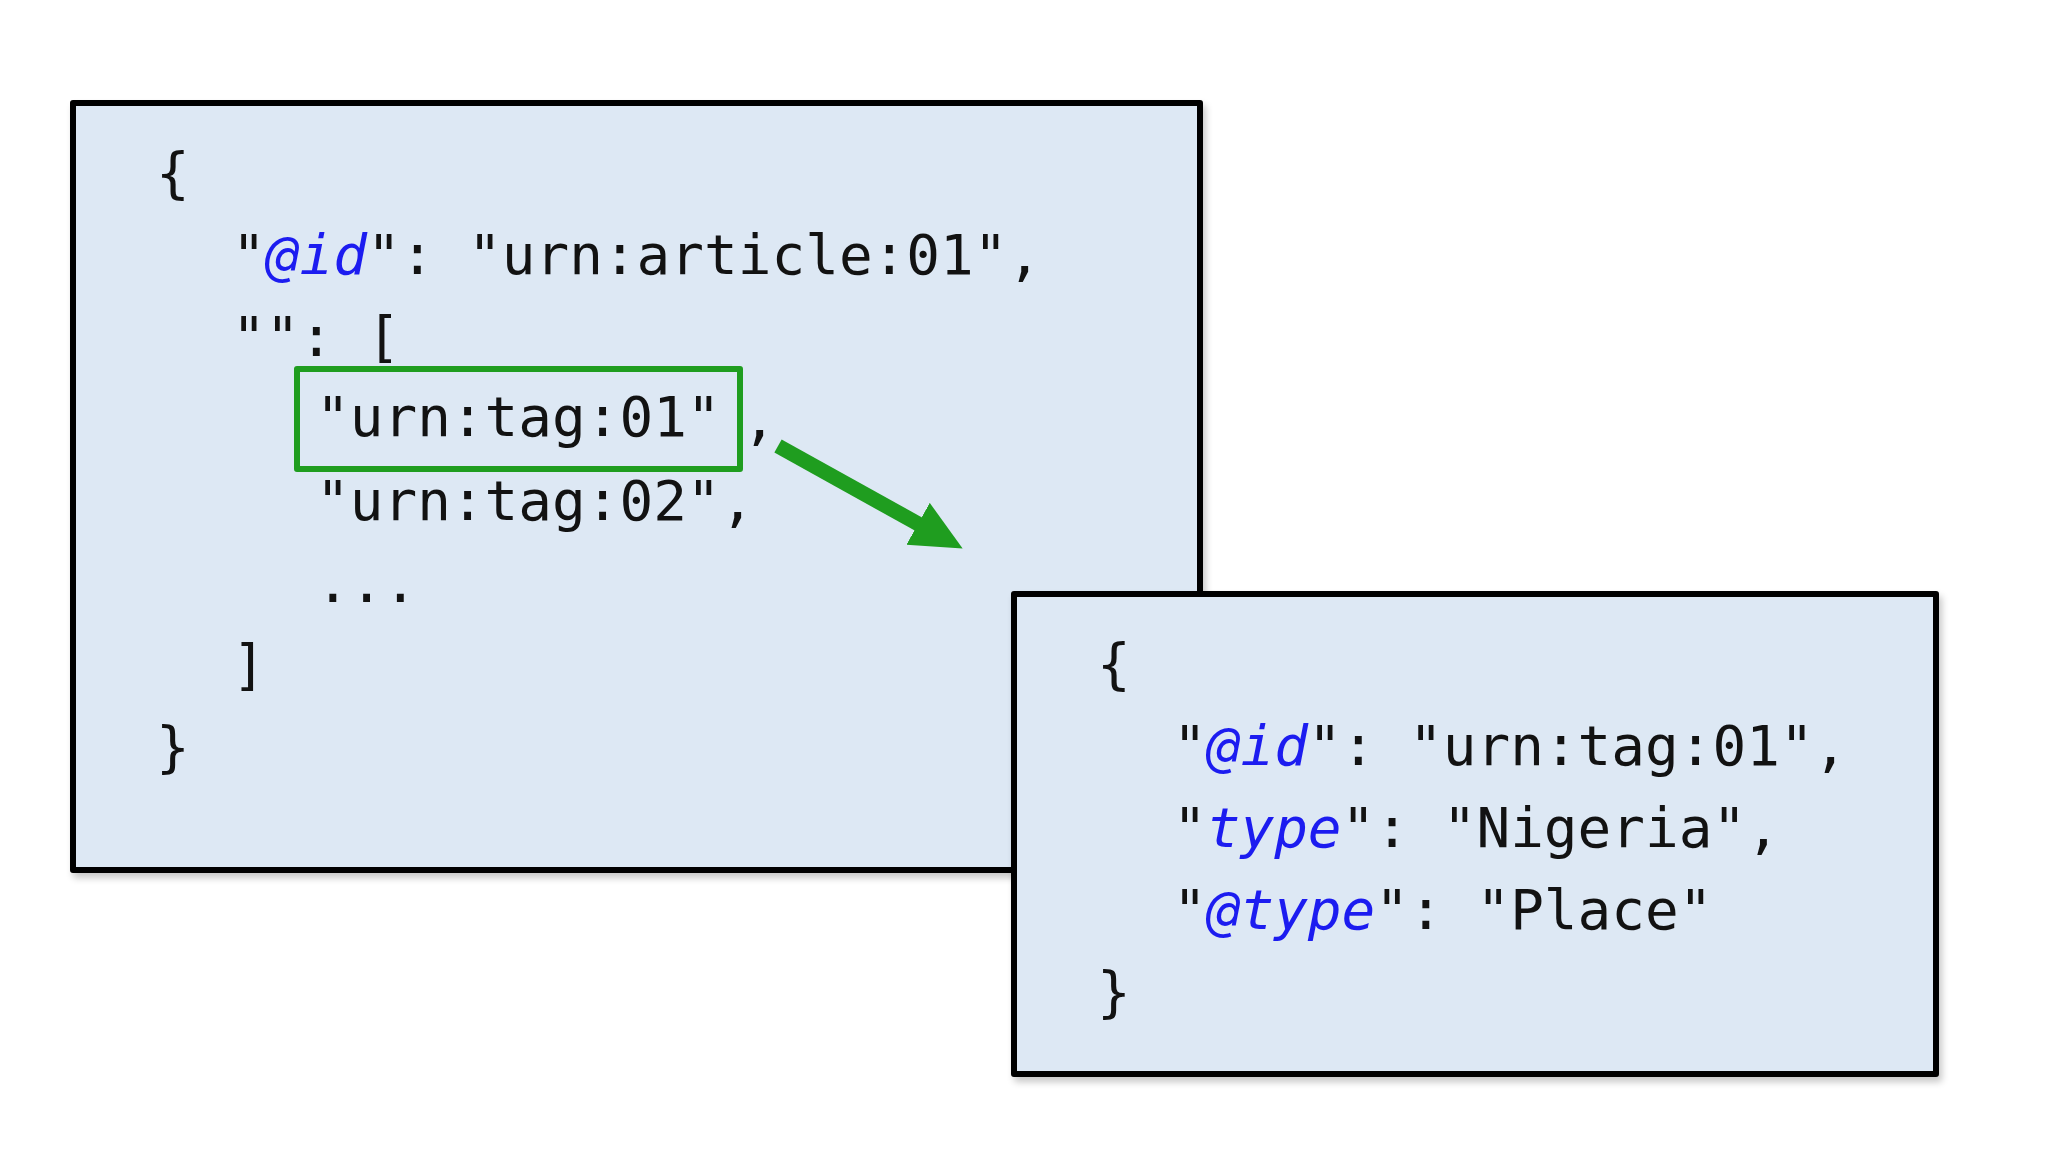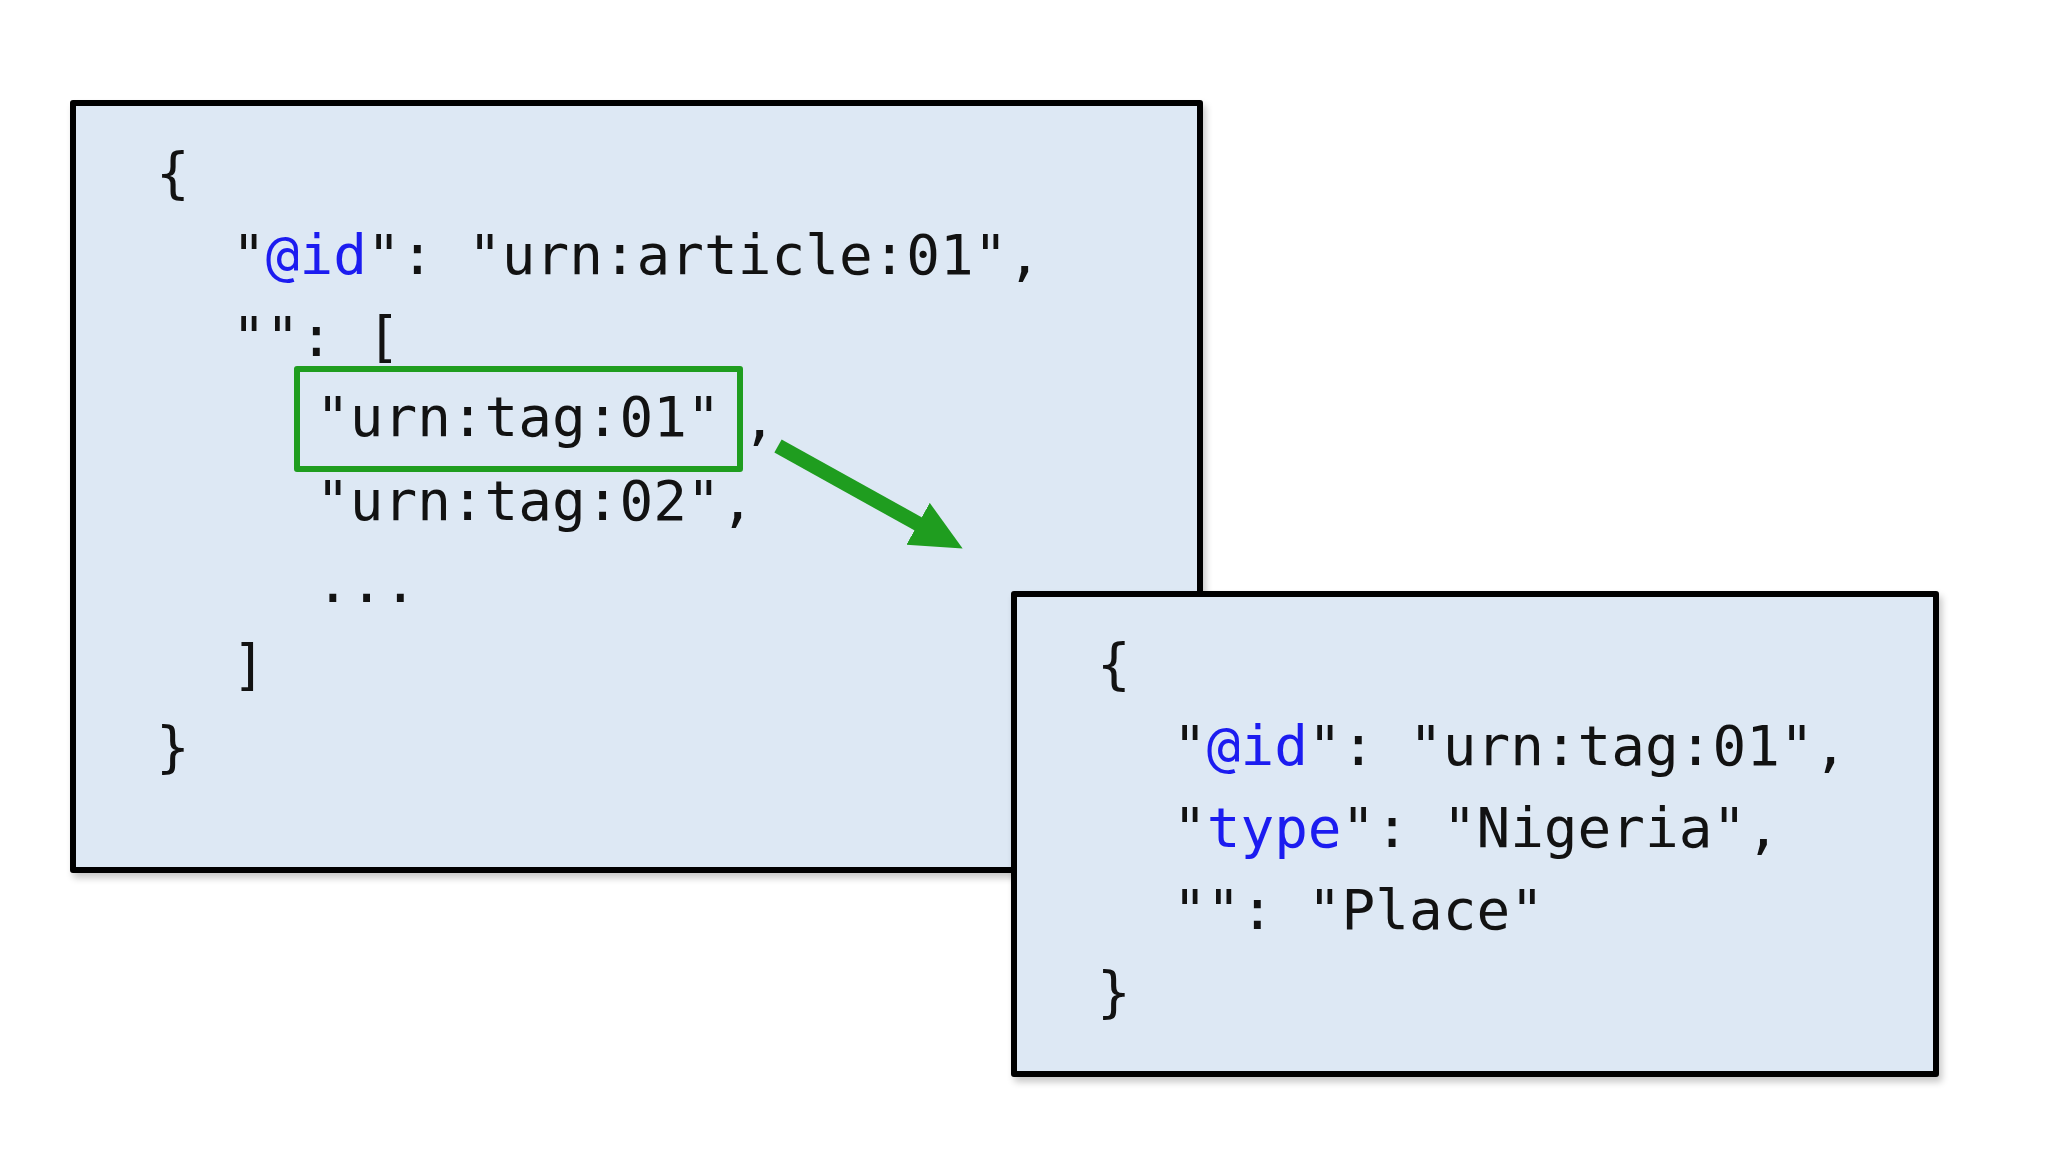--- a/index.html
+++ b/index.html
@@ -45,21 +45,21 @@
   }
   .line {
     height: 82px;
     display: flex;
     align-items: center;
     white-space: pre;
   }
   .ind1 { padding-left: 76px; }
   .ind2 { padding-left: 160px; }
   .boxed-line { padding-left: 138px; }
-  .key { color: var(--key-color, #1c1cf0); }
+  .key { color: var(--key-color, #1c1cf0); font-style: italic; }
   .plain { color: inherit; }
   .hl {
     display: inline-block;
     border: 6px solid var(--green, #1f9d1f);
     border-radius: 3px;
     padding: 4px 16px 8px 16px;
     white-space: pre;
   }
   .arrow-svg {
     position: absolute;
@@ -125,21 +125,21 @@
       <div class="line">
         <span class="plain">{</span>
       </div>
       <div class="line ind1">
         <span class="plain">"</span><span class="key">@id</span><span class="plain">": "urn:tag:01",</span>
       </div>
       <div class="line ind1">
         <span class="plain">"</span><span class="key">type</span><span class="plain">": "Nigeria",</span>
       </div>
       <div class="line ind1">
-        <span class="plain">"</span><span class="plain">": "Place"</span>
+        <span class="plain">"</span><span class="key">@type</span><span class="plain">": "Place"</span>
       </div>
       <div class="line">
         <span class="plain">}</span>
       </div>
     </div>
   </div>
 
 </div>
 
 </body></html>

